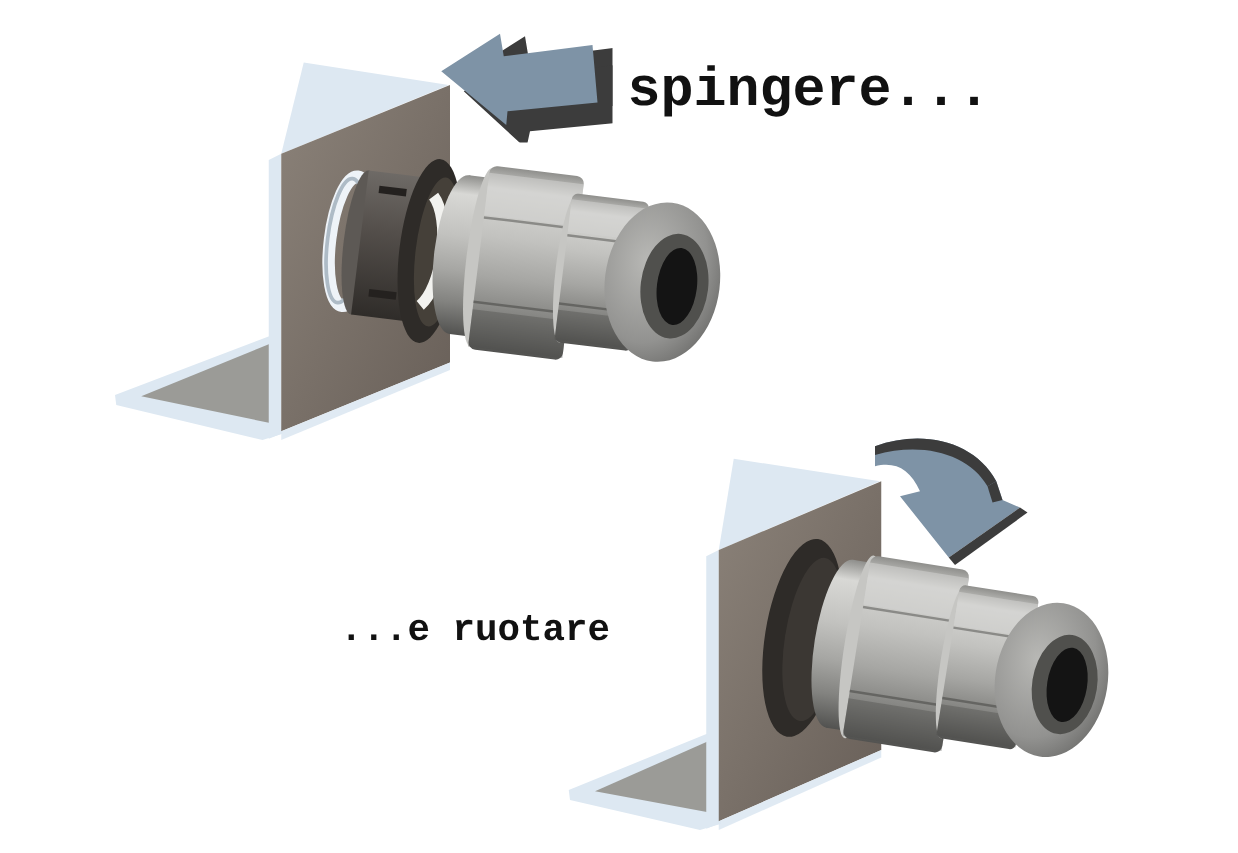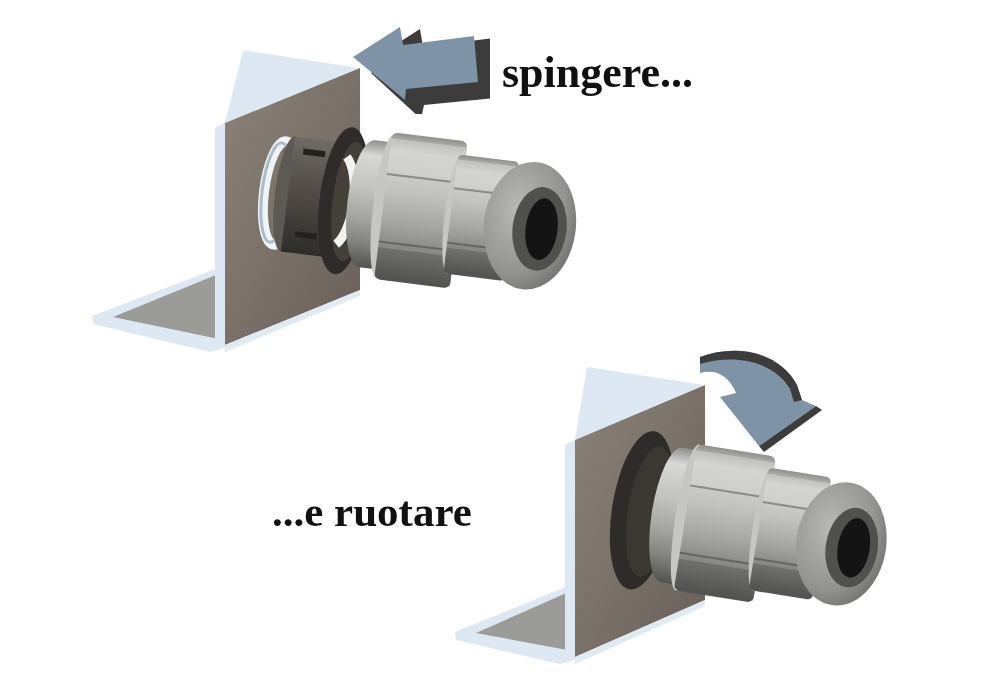--- a/index.html
+++ b/index.html
@@ -4,25 +4,25 @@
 <style>
   html,body{margin:0;padding:0;background:#ffffff;}
   .canvas{
     position:relative;width:990px;height:682px;overflow:hidden;
     background:var(--background, #ffffff);
     font-family:"Liberation Sans", sans-serif;
   }
   .canvas svg{position:absolute;display:block;}
   .caption{
     position:absolute;font-weight:bold;color:#111111;
-    font-family:Liberation Serif, serif;
+    font-family:Liberation Mono, monospace;
     line-height:1;white-space:nowrap;letter-spacing:0px;
   }
   .caption-push{left:502px;top:51px;font-size:44px;}
-  .caption-rotate{left:272px;top:490px;font-size:43px;}
+  .caption-rotate{left:272px;top:490px;font-size:30px;}
   .svg-asm1{left:80px;top:25px;}
   .svg-arrow-push{left:340px;top:14px;}
   .svg-asm2{left:440px;top:355px;}
   .svg-arrow-rotate{left:678px;top:343px;}
   .arrow-face{fill:var(--arrow-face,#7e93a6);}
   .arrow-side{fill:var(--arrow-side,#3c3c3c);}
   .edge-light{fill:var(--bracket-edge,#dde8f2);}
   .base-top{fill:var(--base-top,#9b9b97);}
   .seal{fill:var(--seal-ring,#2e2b28);}
   .hole{fill:var(--cap-hole,#141414);}

